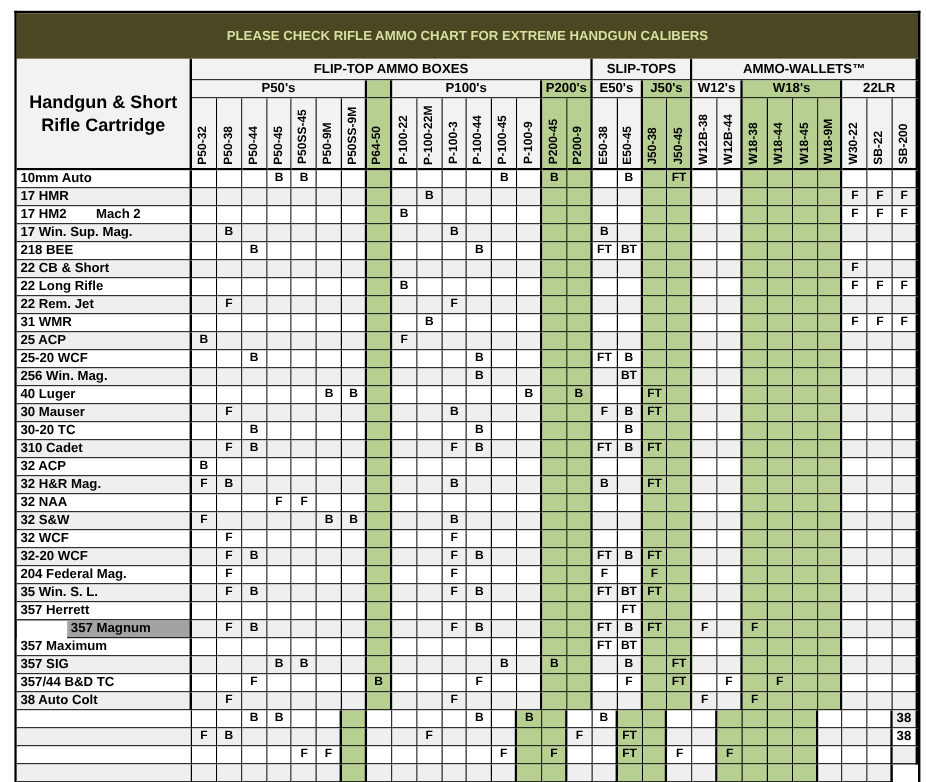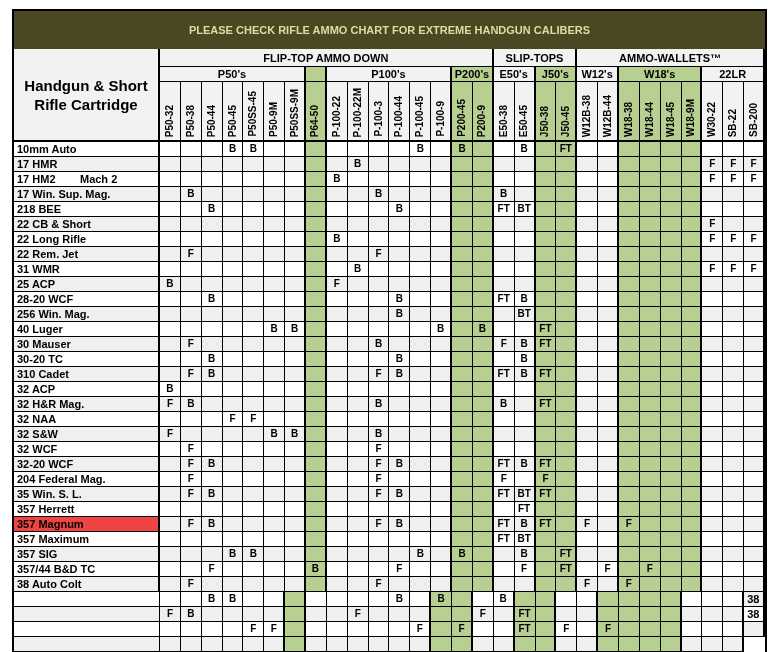--- a/index.html
+++ b/index.html
@@ -66,21 +66,21 @@
   <div id="legend">
     <div>PLEASE CHECK RIFLE AMMO CHART FOR EXTREME HANDGUN CALIBERS</div>
   </div>
 
   <div id="header" class="grid">
     <div id="corner">
       <div>Handgun &amp; Short</div>
       <div>Rifle Cartridge</div>
     </div>
 
-  <div class="gcell" style="grid-column: 2 / span 16;">FLIP-TOP AMMO DOWN</div>
+  <div class="gcell" style="grid-column: 2 / span 16;">FLIP-TOP AMMO BOXES</div>
       <div class="gcell" style="grid-column: 18 / span 4;">SLIP-TOPS</div>
       <div class="gcell" style="grid-column: 22 / span 9;">AMMO-WALLETS™</div>
       <div class="sgcell" style="grid-column: 2 / span 7;">P50's</div>
       <div class="sgcell" style="grid-column: 9 / span 1; background: rgb(184, 207, 146);"></div>
       <div class="sgcell" style="grid-column: 10 / span 6;">P100's</div>
       <div class="sgcell" style="grid-column: 16 / span 2; background: rgb(184, 207, 146);">P200's</div>
       <div class="sgcell" style="grid-column: 18 / span 2;">E50's</div>
       <div class="sgcell" style="grid-column: 20 / span 2; background: rgb(184, 207, 146);">J50's</div>
       <div class="sgcell" style="grid-column: 22 / span 2;">W12's</div>
       <div class="sgcell" style="grid-column: 24 / span 4; background: rgb(184, 207, 146);">W18's</div>
@@ -469,21 +469,21 @@
       <div class="dcell thick" style="background: rgb(184, 207, 146);"></div>
       <div class="dcell" style="background: rgb(239, 239, 239);"></div>
       <div class="dcell thick" style="background: rgb(239, 239, 239);"></div>
       <div class="dcell" style="background: rgb(184, 207, 146);"></div>
       <div class="dcell" style="background: rgb(184, 207, 146);"></div>
       <div class="dcell" style="background: rgb(184, 207, 146);"></div>
       <div class="dcell thick" style="background: rgb(184, 207, 146);"></div>
       <div class="dcell" style="background: rgb(239, 239, 239);"></div>
       <div class="dcell" style="background: rgb(239, 239, 239);"></div>
       <div class="dcell thick" style="background: rgb(239, 239, 239);"></div>
-      <div class="rlabel" style="background: rgb(255, 255, 255);">28-20 WCF</div>
+      <div class="rlabel" style="background: rgb(255, 255, 255);">25-20 WCF</div>
       <div class="dcell" style="background: rgb(255, 255, 255);"></div>
       <div class="dcell" style="background: rgb(255, 255, 255);"></div>
       <div class="dcell" style="background: rgb(255, 255, 255);">B</div>
       <div class="dcell" style="background: rgb(255, 255, 255);"></div>
       <div class="dcell" style="background: rgb(255, 255, 255);"></div>
       <div class="dcell" style="background: rgb(255, 255, 255);"></div>
       <div class="dcell thick" style="background: rgb(255, 255, 255);"></div>
       <div class="dcell thick" style="background: rgb(184, 207, 146);"></div>
       <div class="dcell" style="background: rgb(255, 255, 255);"></div>
       <div class="dcell" style="background: rgb(255, 255, 255);"></div>
@@ -919,21 +919,21 @@
       <div class="dcell thick" style="background: rgb(184, 207, 146);"></div>
       <div class="dcell" style="background: rgb(255, 255, 255);"></div>
       <div class="dcell thick" style="background: rgb(255, 255, 255);"></div>
       <div class="dcell" style="background: rgb(184, 207, 146);"></div>
       <div class="dcell" style="background: rgb(184, 207, 146);"></div>
       <div class="dcell" style="background: rgb(184, 207, 146);"></div>
       <div class="dcell thick" style="background: rgb(184, 207, 146);"></div>
       <div class="dcell" style="background: rgb(255, 255, 255);"></div>
       <div class="dcell" style="background: rgb(255, 255, 255);"></div>
       <div class="dcell thick" style="background: rgb(255, 255, 255);"></div>
-      <div class="rlabel" style="background: #ef4444;">357 Magnum</div>
+      <div class="rlabel" style="background: #a3a3a3; margin-left: 42px;">357 Magnum</div>
       <div class="dcell" style="background: rgb(239, 239, 239);"></div>
       <div class="dcell" style="background: rgb(239, 239, 239);">F</div>
       <div class="dcell" style="background: rgb(239, 239, 239);">B</div>
       <div class="dcell" style="background: rgb(239, 239, 239);"></div>
       <div class="dcell" style="background: rgb(239, 239, 239);"></div>
       <div class="dcell" style="background: rgb(239, 239, 239);"></div>
       <div class="dcell thick" style="background: rgb(239, 239, 239);"></div>
       <div class="dcell thick" style="background: rgb(184, 207, 146);"></div>
       <div class="dcell" style="background: rgb(239, 239, 239);"></div>
       <div class="dcell" style="background: rgb(239, 239, 239);"></div>

